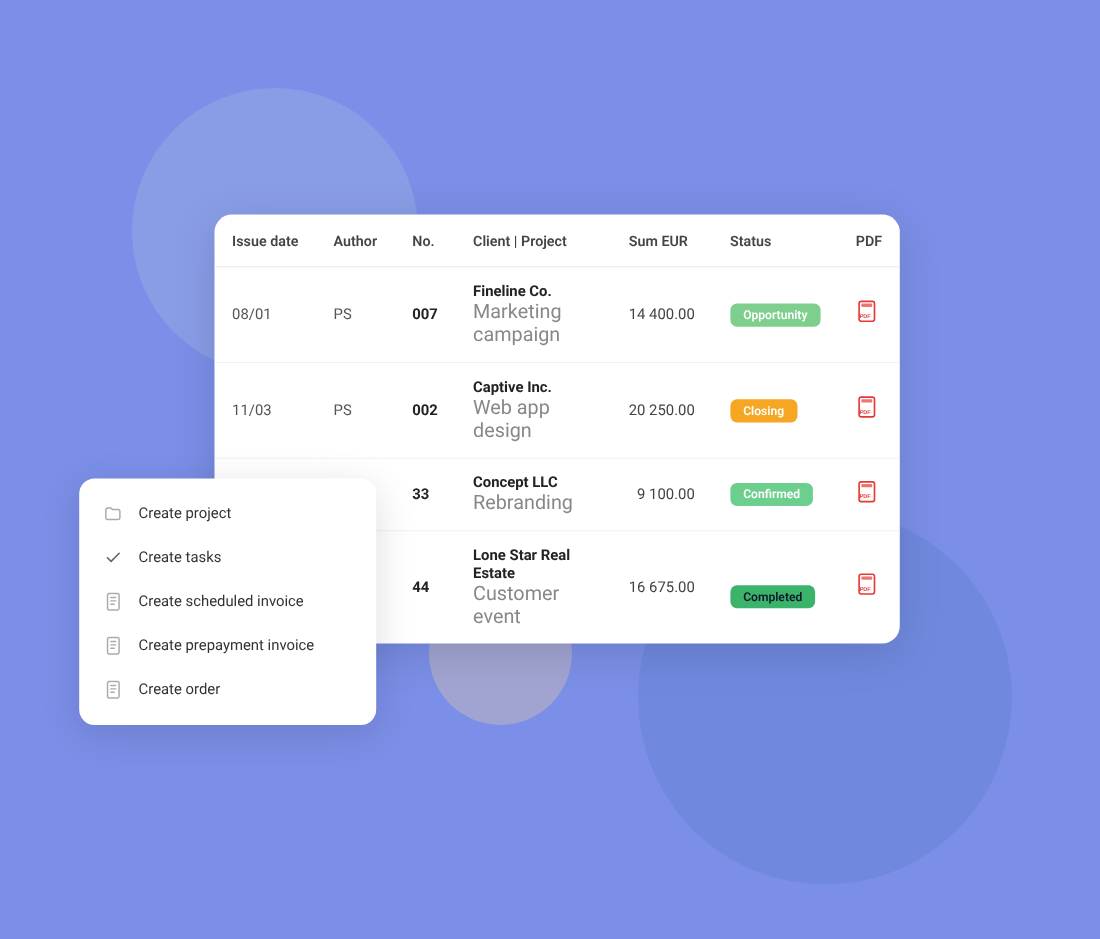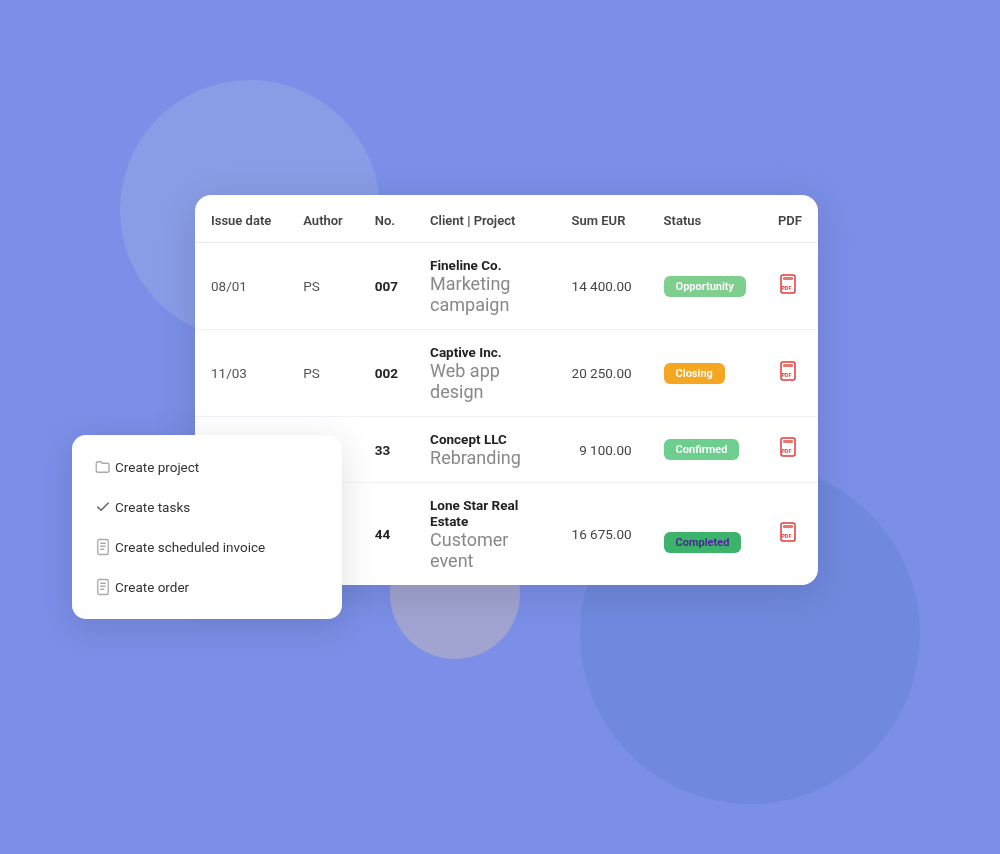--- a/index.html
+++ b/index.html
@@ -118,21 +118,21 @@
       border-radius: 6px;
       font-size: 11px;
       font-weight: 600;
       color: #fff;
       white-space: nowrap;
     }
 
     .badge-opportunity { background: #7ecf8e; color: #fff; }
     .badge-closing { background: #f5a623; color: #fff; }
     .badge-confirmed { background: #6dcf8e; color: #fff; }
-    .badge-completed { background: #3bb36b; color: #4c1d95; margin-top: 16px; }
+    .badge-completed { background: #3bb36b; color: #0f172a; margin-top: 16px; }
 
     
     .pdf-icon {
       display: inline-block;
       width: 24px;
       height: 24px;
       position: relative;
     }
 
     .pdf-icon svg {
@@ -148,21 +148,21 @@
       width: 270px;
       background: #fff;
       border-radius: 14px;
       box-shadow: 0 8px 36px rgba(0,0,0,0.13);
       padding: 12px 0;
     }
 
     .menu-item {
       display: flex;
       align-items: center;
-      gap: 3px;
+      gap: 14px;
       padding: 11px 22px;
       cursor: pointer;
       font-size: 13.5px;
       color: #333;
       transition: background 0.15s;
     }
 
     .menu-icon {
       width: 18px;
       height: 18px;
@@ -319,16 +319,27 @@
       </div>
       <div class="menu-item">
         <span class="menu-icon ">
           <svg viewBox="0 0 24 24" fill="none" stroke="#aaa" stroke-width="1.8" stroke-linecap="round" stroke-linejoin="round">
             <rect x="5" y="2" width="14" height="20" rx="2"></rect>
             <line x1="9" y1="7" x2="15" y2="7"></line>
             <line x1="9" y1="11" x2="15" y2="11"></line>
             <line x1="9" y1="15" x2="13" y2="15"></line>
           </svg>
         </span>
+        <span>Create prepayment invoice</span>
+      </div>
+      <div class="menu-item">
+        <span class="menu-icon ">
+          <svg viewBox="0 0 24 24" fill="none" stroke="#aaa" stroke-width="1.8" stroke-linecap="round" stroke-linejoin="round">
+            <rect x="5" y="2" width="14" height="20" rx="2"></rect>
+            <line x1="9" y1="7" x2="15" y2="7"></line>
+            <line x1="9" y1="11" x2="15" y2="11"></line>
+            <line x1="9" y1="15" x2="13" y2="15"></line>
+          </svg>
+        </span>
         <span>Create order</span>
       </div>
     </div>
 </div>
 
 </body></html>

